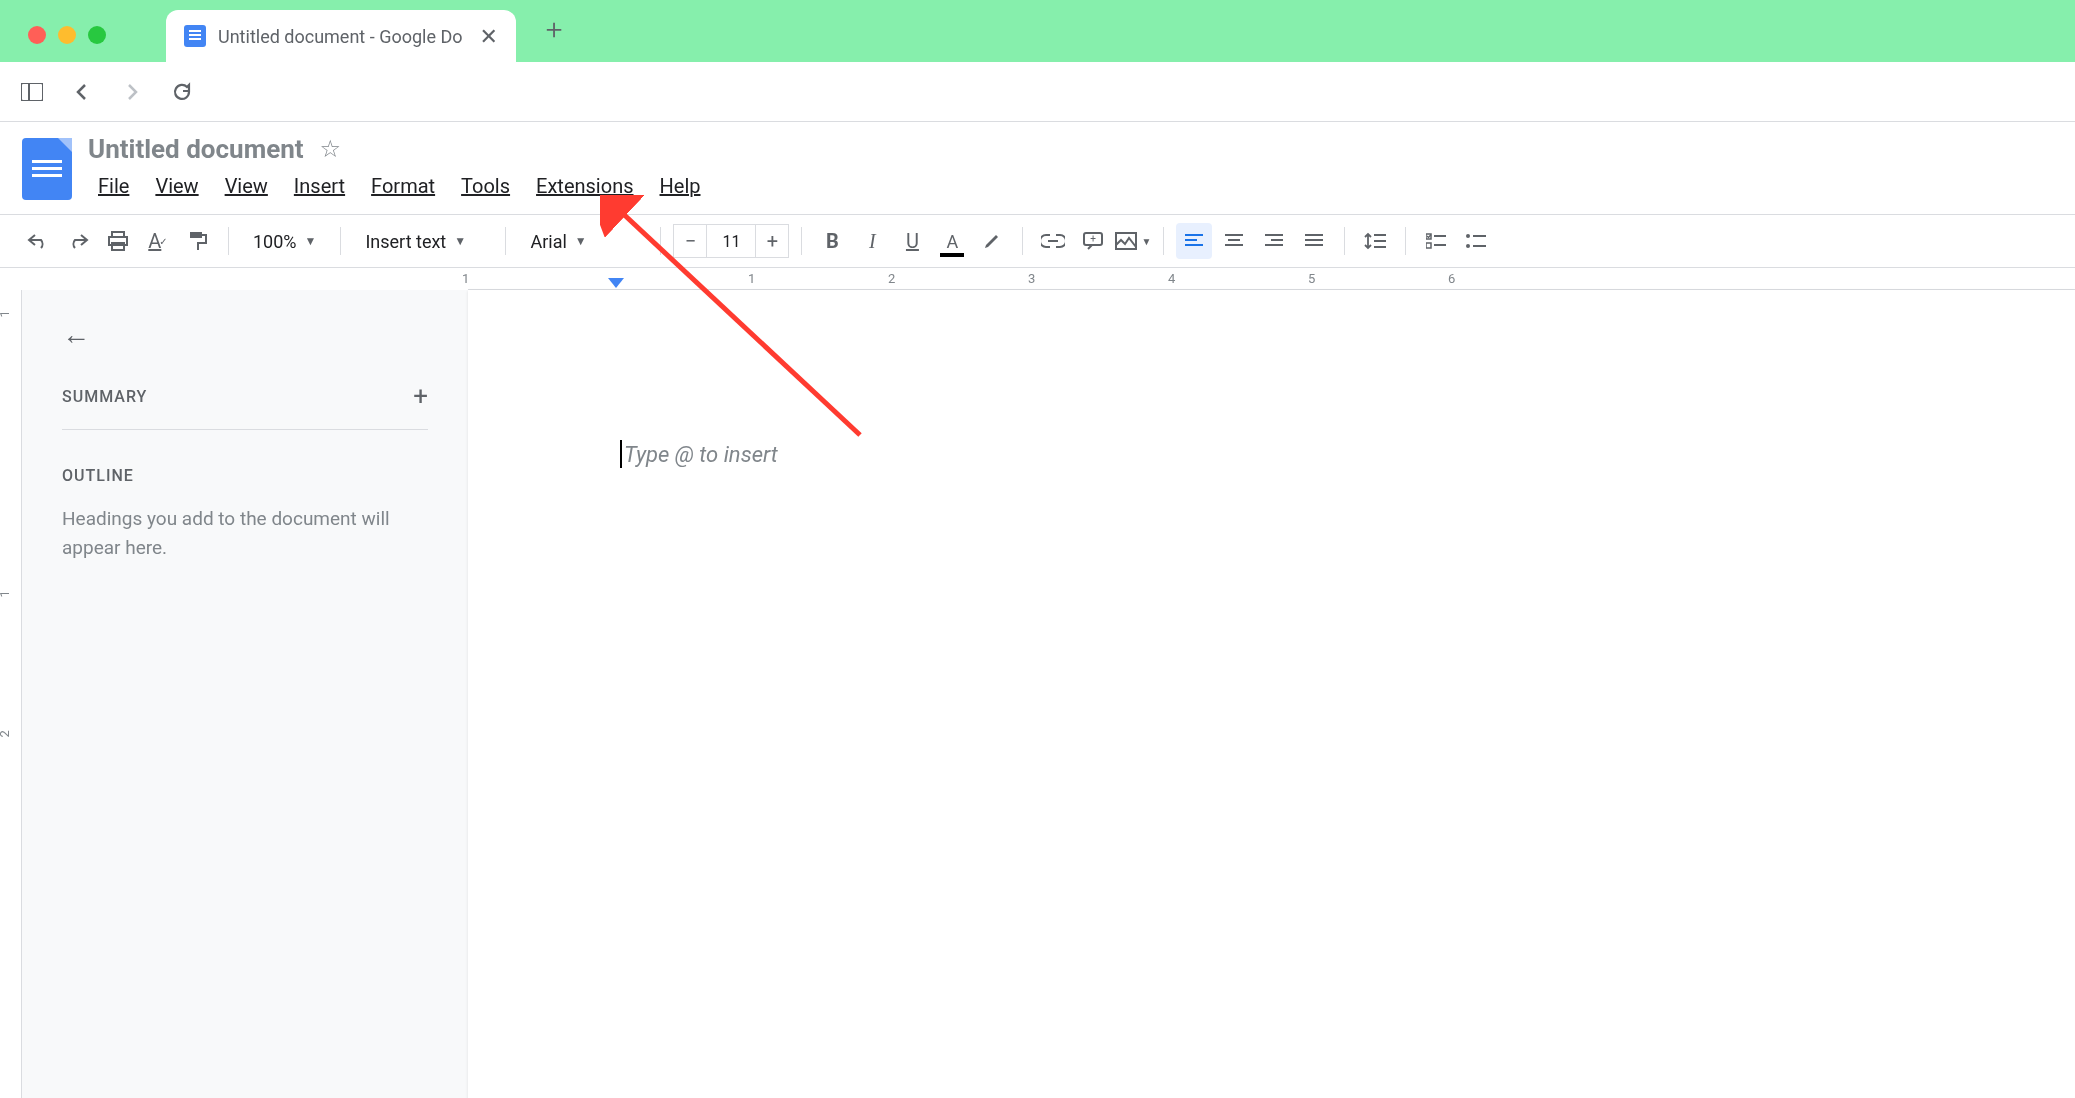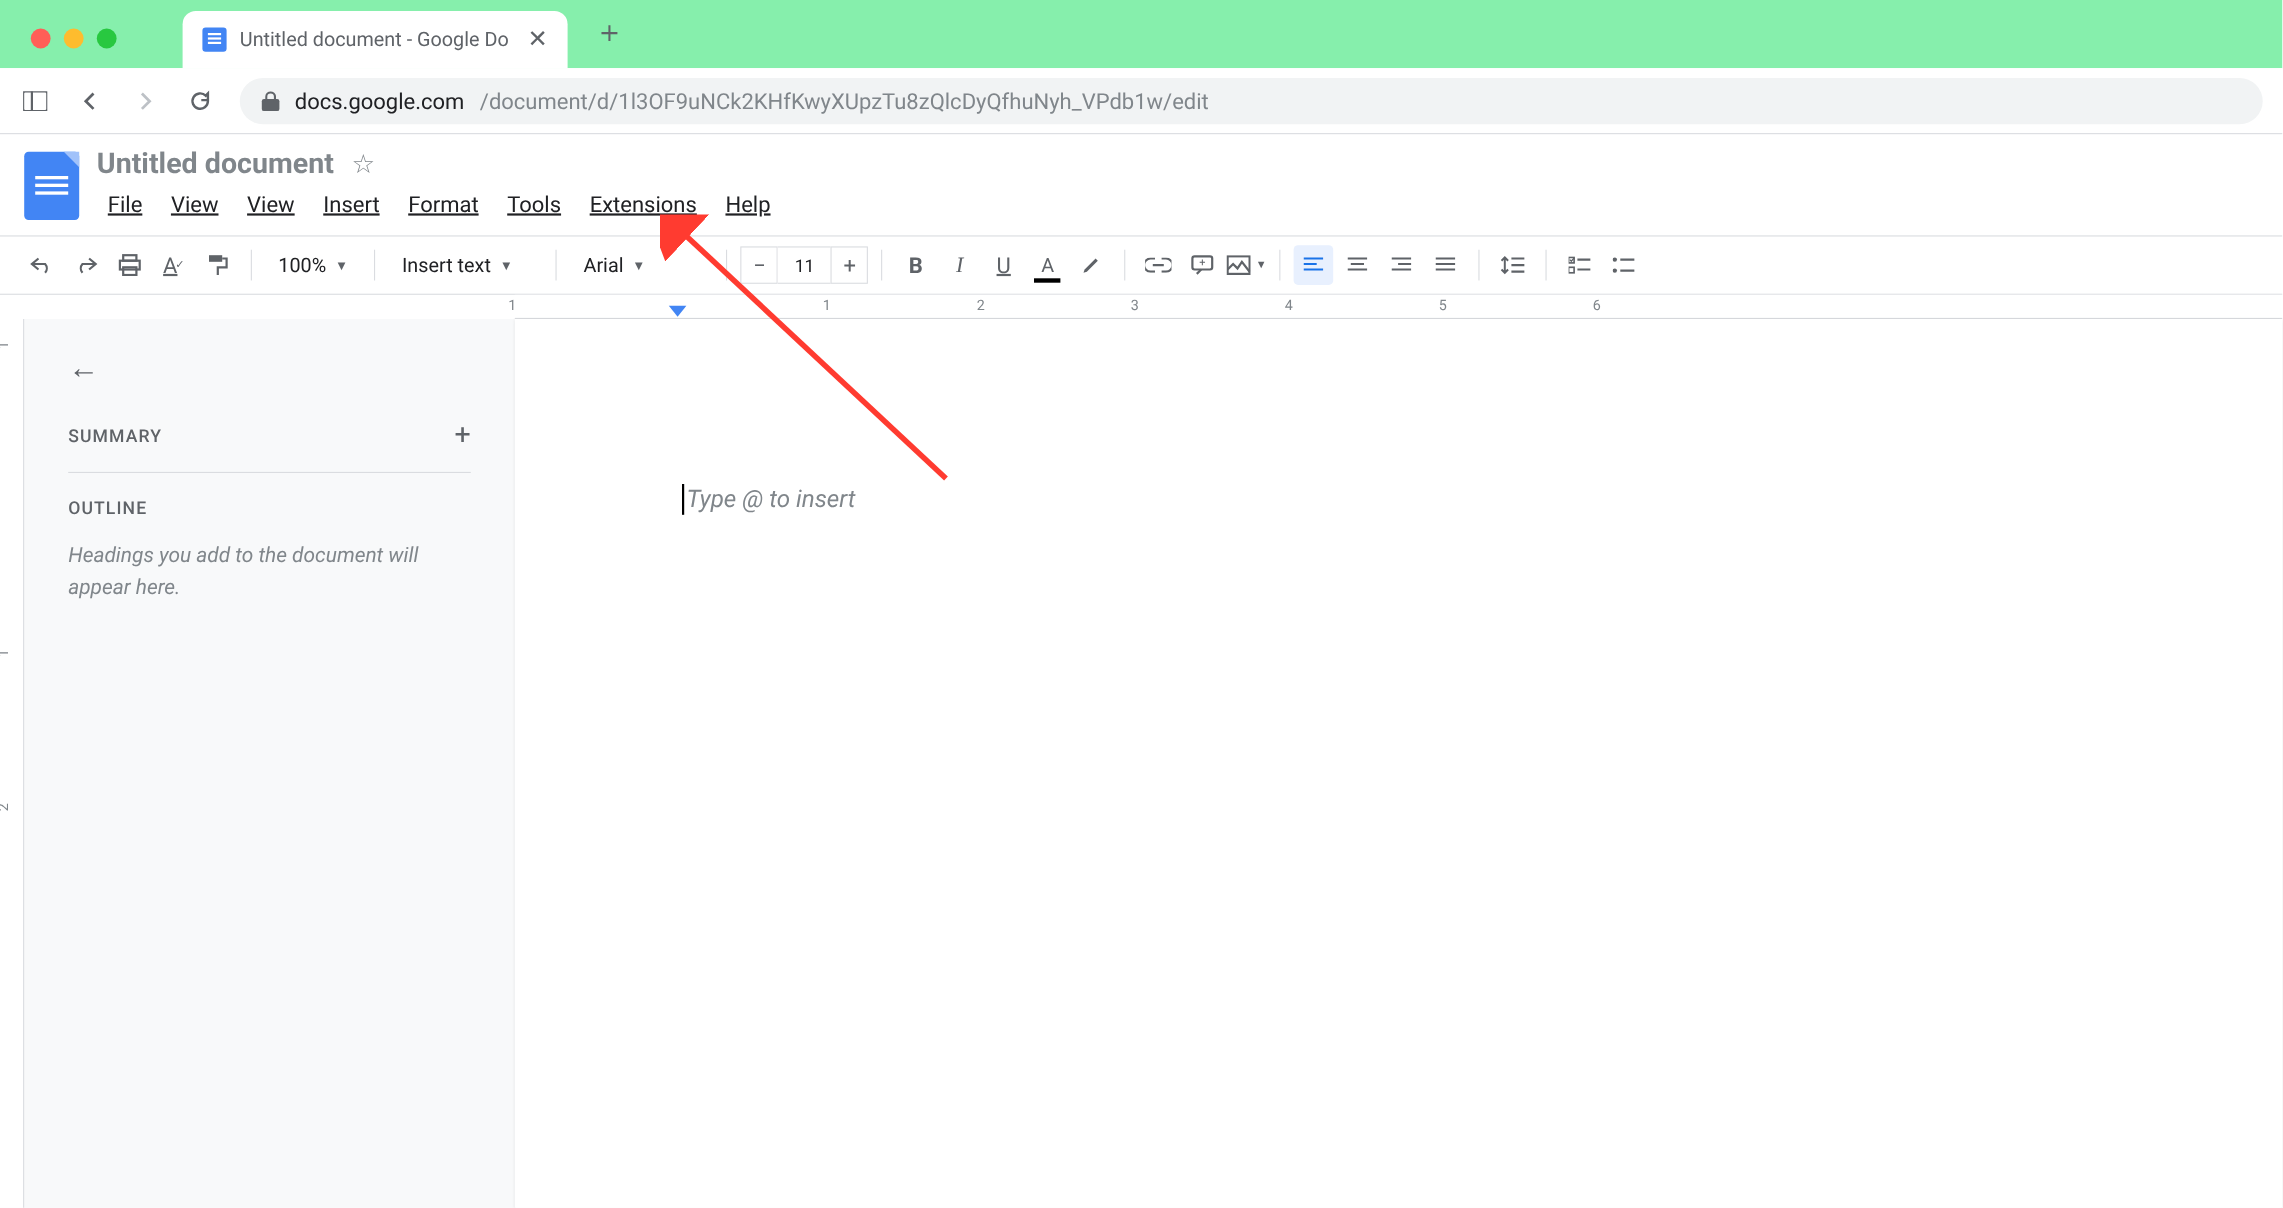--- a/index.html
+++ b/index.html
@@ -55,24 +55,24 @@
 .ruler{height:22px;background:#fff;border-bottom:1px solid #dadce0;position:relative;margin-left:468px;font-size:13px;color:#80868b;}
 .ruler-mark{position:absolute;top:3px;}
 .ruler-tab{position:absolute;top:10px;left:140px;width:0;height:0;border-left:8px solid transparent;border-right:8px solid transparent;border-top:10px solid #4285f4;}
 
 
 .content{display:flex;height:calc(100% - 232px);background:#f8f9fa;}
 .vert-ruler{width:22px;background:#fff;border-right:1px solid #dadce0;position:relative;font-size:13px;color:#80868b;}
 .vr-mark{position:absolute;left:4px;transform:rotate(-90deg);transform-origin:left;}
 .outline-panel{width:446px;background:#f8f9fa;padding:28px 40px;}
 .outline-back{color:#5f6368;font-size:28px;cursor:pointer;margin-bottom:30px;display:inline-block;}
-.outline-section{display:flex;justify-content:space-between;align-items:center;padding-bottom:18px;border-bottom:1px solid #dadce0;margin-bottom:22px;}
+.outline-section{display:flex;justify-content:space-between;align-items:center;padding-bottom:18px;border-bottom:1px solid #dadce0;margin-bottom:36px;}
 .outline-hdr{font-size:16px;letter-spacing:1px;color:#5f6368;font-weight:500;}
 .outline-add{font-size:26px;color:#5f6368;cursor:pointer;}
-.outline-msg{font-size:19px;color:#80868b;line-height:1.5;margin-top:20px;font-style:italic;}
+.outline-msg{font-size:19px;color:#80868b;line-height:1.5;margin-top:20px;}
 .page{flex:1;background:#fff;margin-top:0;position:relative;box-shadow:0 1px 3px rgba(0,0,0,.1);}
 .cursor-line{position:absolute;left:152px;top:150px;display:flex;align-items:center;}
 .text-cursor{width:2px;height:28px;background:#000;}
 .placeholder{color:#80868b;font-size:22px;font-style:italic;margin-left:2px;}
 
 
 .arrow-annotation{position:absolute;left:600px;top:195px;pointer-events:none;z-index:100;}
 
 svg{display:block;}
 </style>
@@ -107,25 +107,20 @@
   </div>
   <div class="ab-btn disabled">
     <svg width="22" height="22" viewBox="0 0 22 22">
         <path d="M8 4l7 7-7 7" fill="none" stroke="#bdc1c6" stroke-width="2.5"></path>
       </svg>
   </div>
   <div class="ab-btn">
     <svg width="22" height="22" viewBox="0 0 22 22">
         <path d="M18 11a7 7 0 1 1-2-5l2-2v6h-6" fill="none" stroke="#5f6368" stroke-width="2.2"></path>
       </svg>
-  </div>
-  <div class="url-field">
-    <div class="lock"></div>
-    <span>docs.google.com</span>
-      <span class="url-gray">/document/d/1l3OF9uNCk2KHfKwyXUpzTu8zQlcDyQfhuNyh_VPdb1w/edit</span>
   </div>
 </div>
 
 <div class="docs-header">
   <div class="docs-logo"></div>
   <div class="title-area">
     <div class="title-row">
       <span class="doc-title">Untitled document</span>
       <span class="star">☆</span>
     </div>

